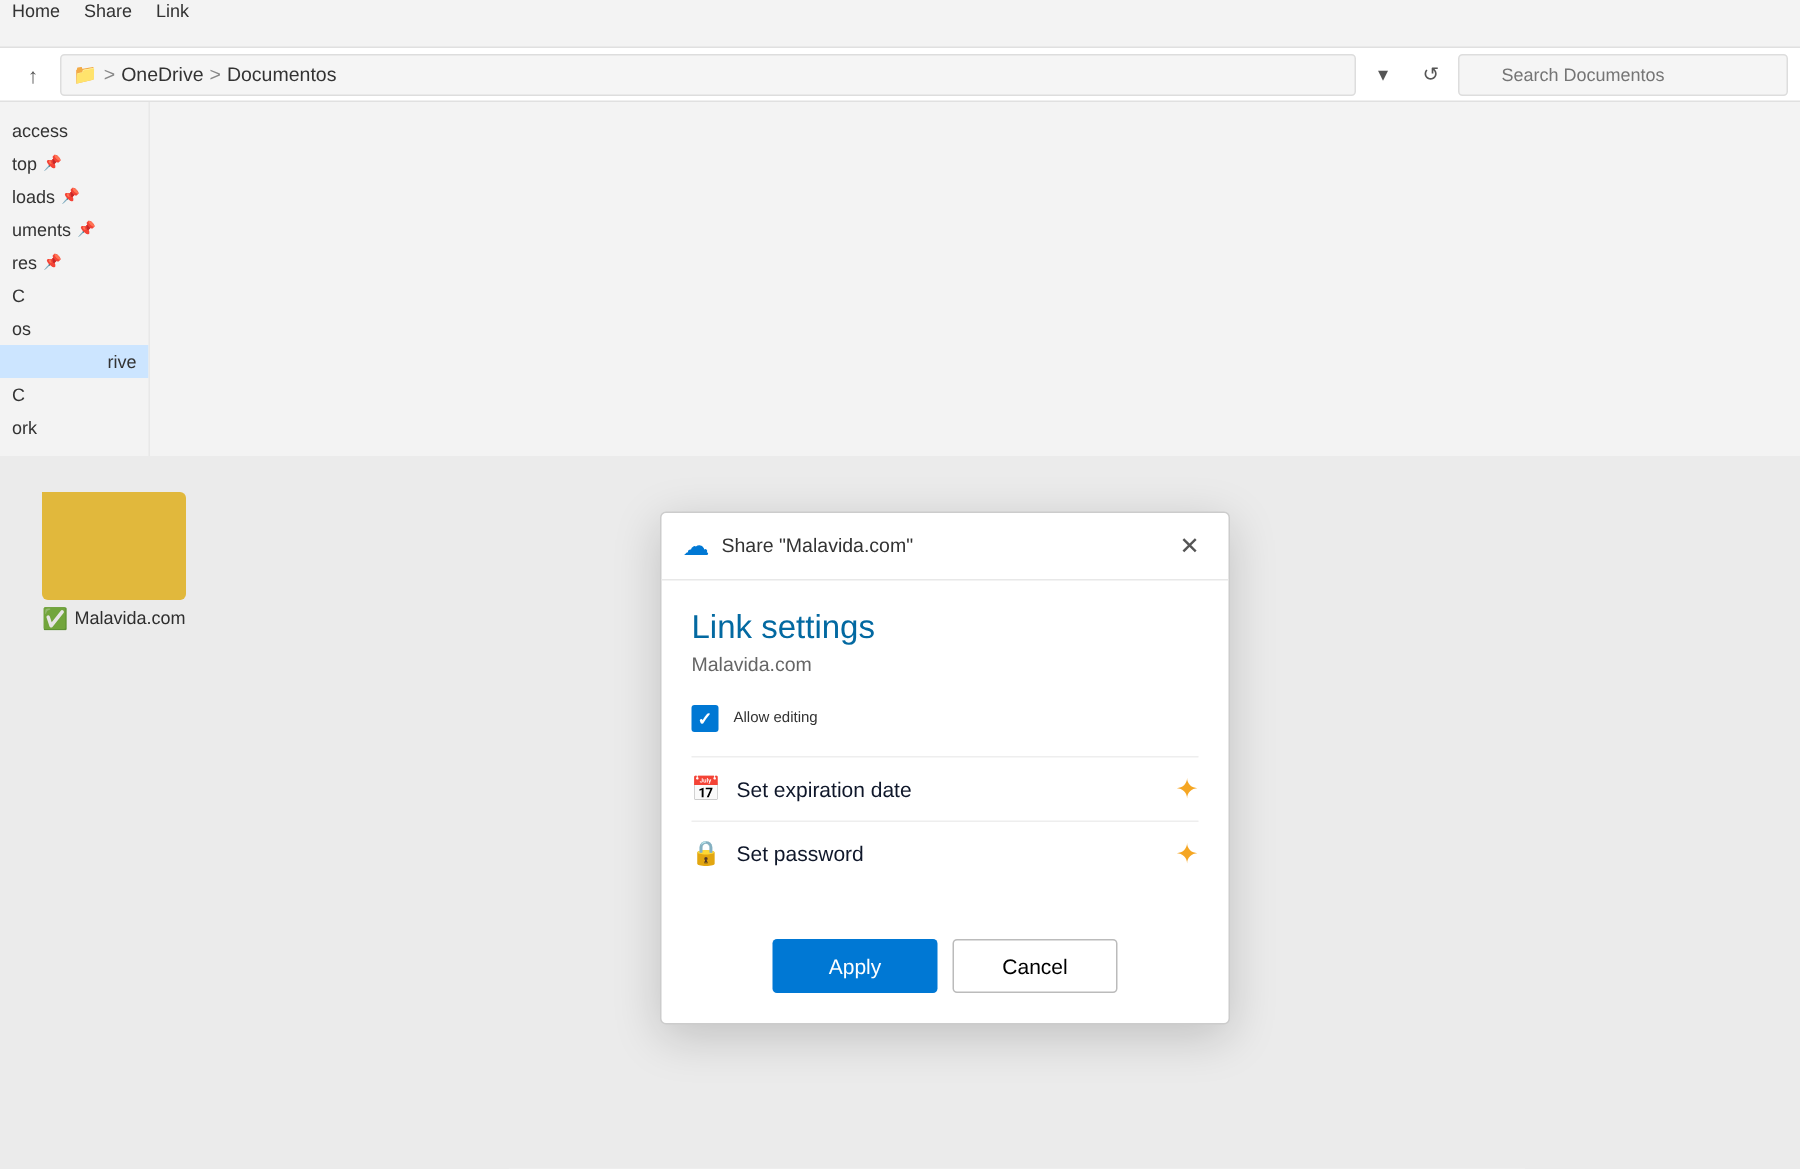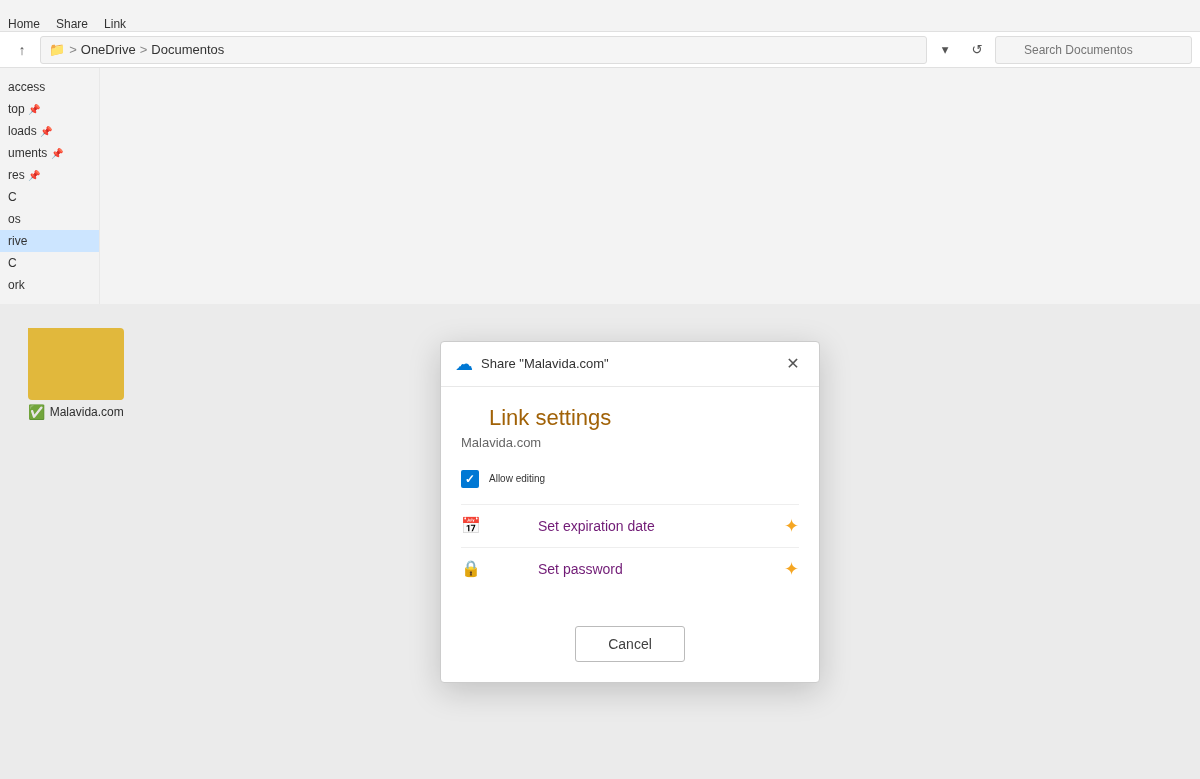--- a/index.html
+++ b/index.html
@@ -10,21 +10,21 @@
       font-family: 'Segoe UI', Arial, sans-serif;
       background: #f3f3f3;
       position: relative;
     }
 
     
     .title-bar {
       height: 32px;
       background: #f3f3f3;
       display: flex;
-      align-items: flex-end;
+      align-items: flex-start;
       padding: 0 8px;
       border-bottom: 1px solid #e0e0e0;
     }
     .title-bar-nav {
       display: flex;
       gap: 16px;
     }
     .title-bar-nav span {
       font-size: 12px;
       color: #333;
@@ -85,21 +85,21 @@
       display: flex;
       align-items: center;
       justify-content: center;
       border: none;
       background: transparent;
       cursor: pointer;
       color: #555;
       border-radius: 3px;
     }
     .search-bar {
-      width: 197px;
+      width: 220px;
       height: 28px;
       border: 1px solid #ddd;
       border-radius: 3px;
       padding: 0 8px 0 28px;
       font-size: 12px;
       background: #f5f5f5;
       position: relative;
     }
     .search-container {
       position: relative;
@@ -133,21 +133,21 @@
       padding: 4px 8px;
       font-size: 12px;
       color: #333;
       cursor: pointer;
       display: flex;
       align-items: center;
       gap: 4px;
       white-space: nowrap;
       overflow: hidden;
     }
-    .sidebar-item.active { background: #cce5ff; }
+    .sidebar-item.active { background: #cce5ff; justify-content: flex-end; }
     .pin-icon { font-size: 10px; color: #888; }
 
     
     .file-area {
       flex: 1;
       background: #fff;
       padding: 16px;
       position: relative;
     }
     .folder-item {
@@ -256,23 +256,22 @@
       justify-content: center;
       border-radius: 3px;
     }
 
     .dialog-body {
       padding: 18px 20px 20px;
     }
     .link-settings-title {
       font-size: 22px;
       font-weight: 400;
-      color: #a16207;
+      color: #0369a1;
       margin-bottom: 4px;
-      margin-left: 28px;
     }
     .link-settings-sub {
       font-size: 13px;
       color: #666;
       margin-bottom: 20px;
     }
     .other-settings-label {
       font-size: 14px;
       font-weight: 600;
       color: #1a1a1a;
@@ -317,23 +316,22 @@
       cursor: pointer;
     }
     .option-icon {
       font-size: 16px;
       color: #555;
       width: 20px;
       text-align: center;
     }
     .option-text {
       font-size: 14px;
-      color: #701a75;
+      color: #0f172a;
       flex: 1;
-      margin-left: 47px;
     }
     .premium-icon {
       color: #F5A623;
       font-size: 18px;
     }
 
     
     .dialog-footer {
       display: flex;
       justify-content: center;
@@ -348,21 +346,21 @@
       border: none;
       border-radius: 3px;
       font-size: 14px;
       cursor: pointer;
       font-family: 'Segoe UI', Arial, sans-serif;
     }
     .btn-cancel {
       width: 110px;
       height: 36px;
       background: #fff;
-      color: #404040;
+      color: #000000;
       border: 1px solid #bbb;
       border-radius: 3px;
       font-size: 14px;
       cursor: pointer;
       font-family: 'Segoe UI', Arial, sans-serif;
     }
   </style>
 </head>
 <body>
 
@@ -474,20 +472,21 @@
           </div>
 
           <div class="option-row">
             <span class="option-icon">🔒</span>
             <span class="option-text">Set password</span>
             <span class="premium-icon">✦</span>
           </div>
         </div>
 
         <div class="dialog-footer">
+          <button class="btn-apply">Apply</button>
           <button class="btn-cancel">Cancel</button>
         </div>
 
       </div>
     </div>
 
   </div>
 </div>
 
 </body></html>

